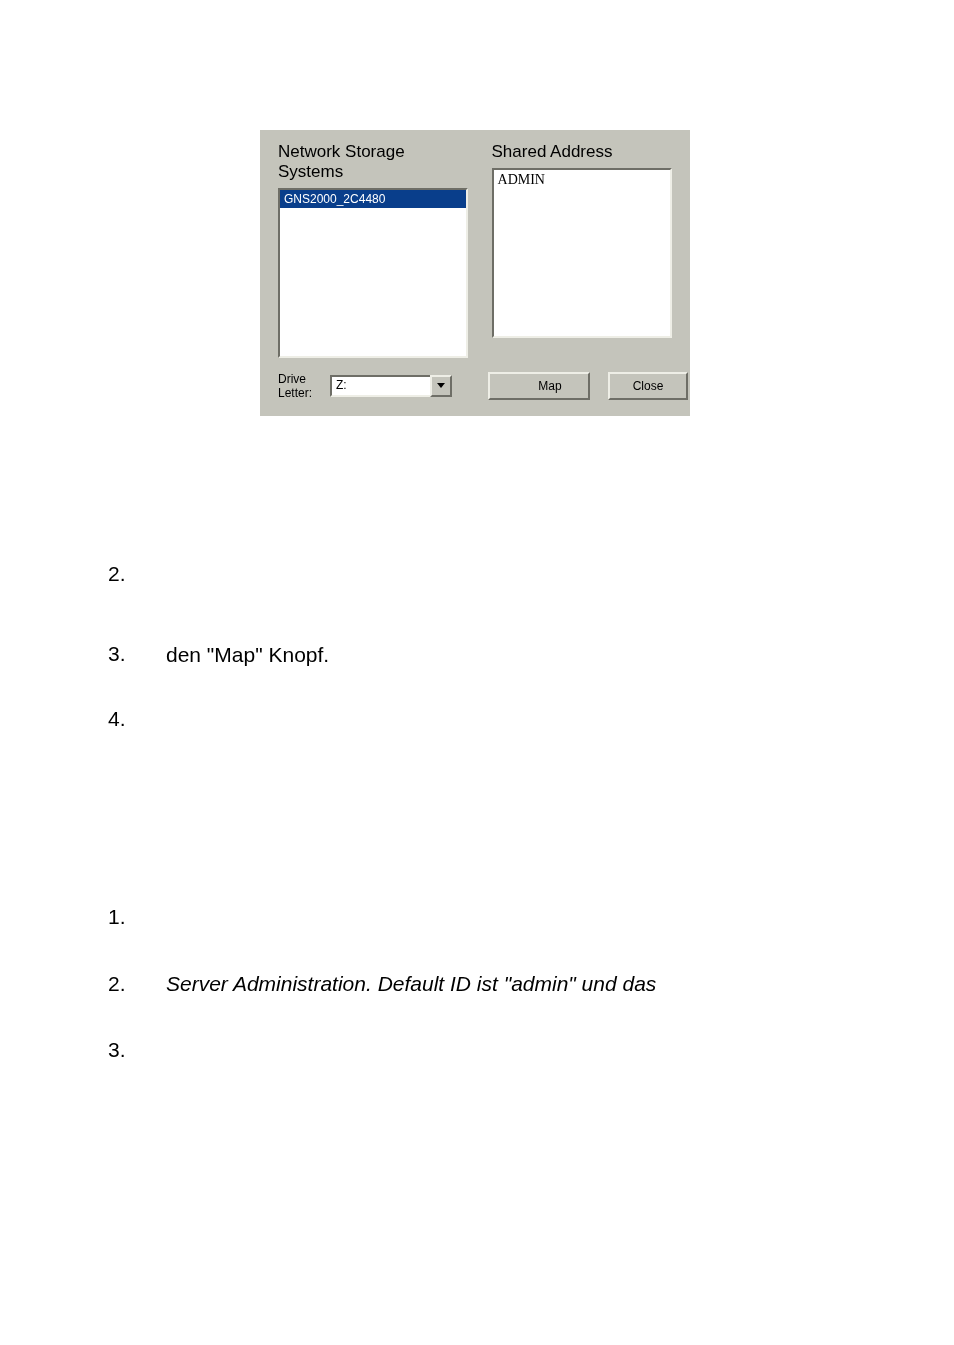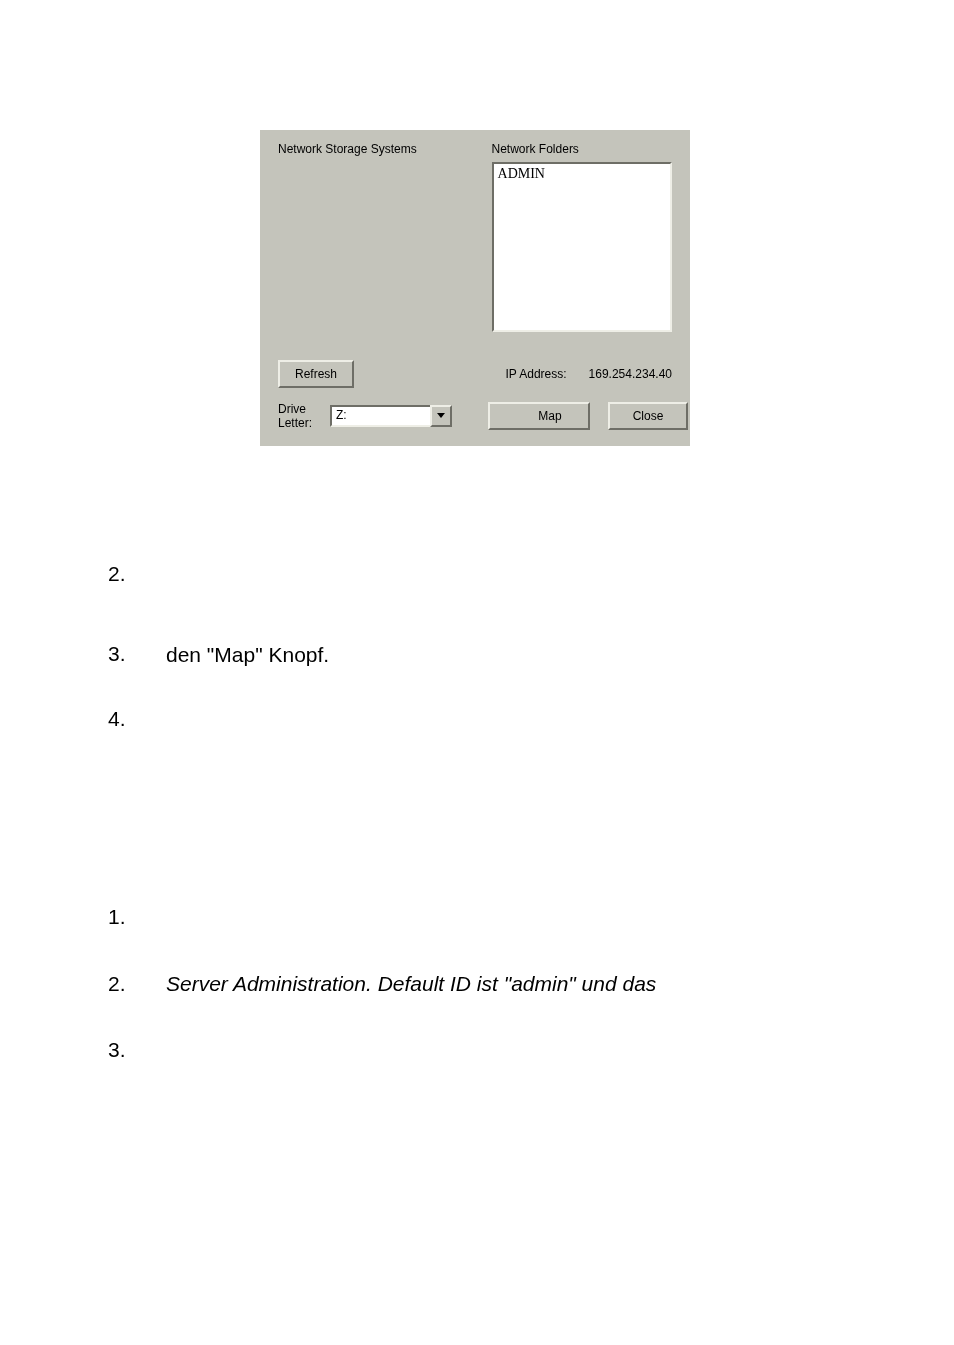--- a/index.html
+++ b/index.html
@@ -34,21 +34,21 @@
   .dlg-row-top {
     display: flex;
     gap: 24px;
   }
   .dlg-col {
     display: flex;
     flex-direction: column;
     flex: 1;
   }
   .dlg-label {
-    font-size: 12px;
+    font-size: 17px;
     margin-bottom: 6px;
   }
   .listbox {
     height: 170px;
     background: #ffffff;
     border-top: 2px solid #6e6e66;
     border-left: 2px solid #6e6e66;
     border-right: 2px solid #eeeee6;
     border-bottom: 2px solid #eeeee6;
     box-sizing: border-box;
@@ -170,34 +170,32 @@
 </head>
 <body>
 
 <div class="page">
 
   <div class="dialog">
 
     <div class="dlg-row-top">
       <div class="dlg-col" style="flex:1.05">
         <div class="dlg-label">Network Storage Systems</div>
+        <div class="listbox">
+          <div class="list-item selected">GNS2000_2C4480</div>
+        </div>
       </div>
       <div class="dlg-col" style="flex:1">
-        <div class="dlg-label">Network Folders</div>
+        <div class="dlg-label">Shared Address</div>
         <div class="listbox">
           <div class="list-item serif">ADMIN</div>
         </div>
       </div>
     </div>
 
-    <div class="dlg-row">
-      <div class="win-button">Refresh</div>
-      <span class="iplab">IP Address:</span>
-      <span style="margin-left:8px;">169.254.234.40</span>
-    </div>
 
     <div class="dlg-row2">
       <span>Drive Letter:</span>
       <div class="combo">
         <div class="combo-input">Z:</div>
         <div class="combo-btn">
           <svg viewBox="0 0 8 6">
               <polygon points="0,0 8,0 4,5" fill="#000"></polygon>
             </svg>
         </div>

